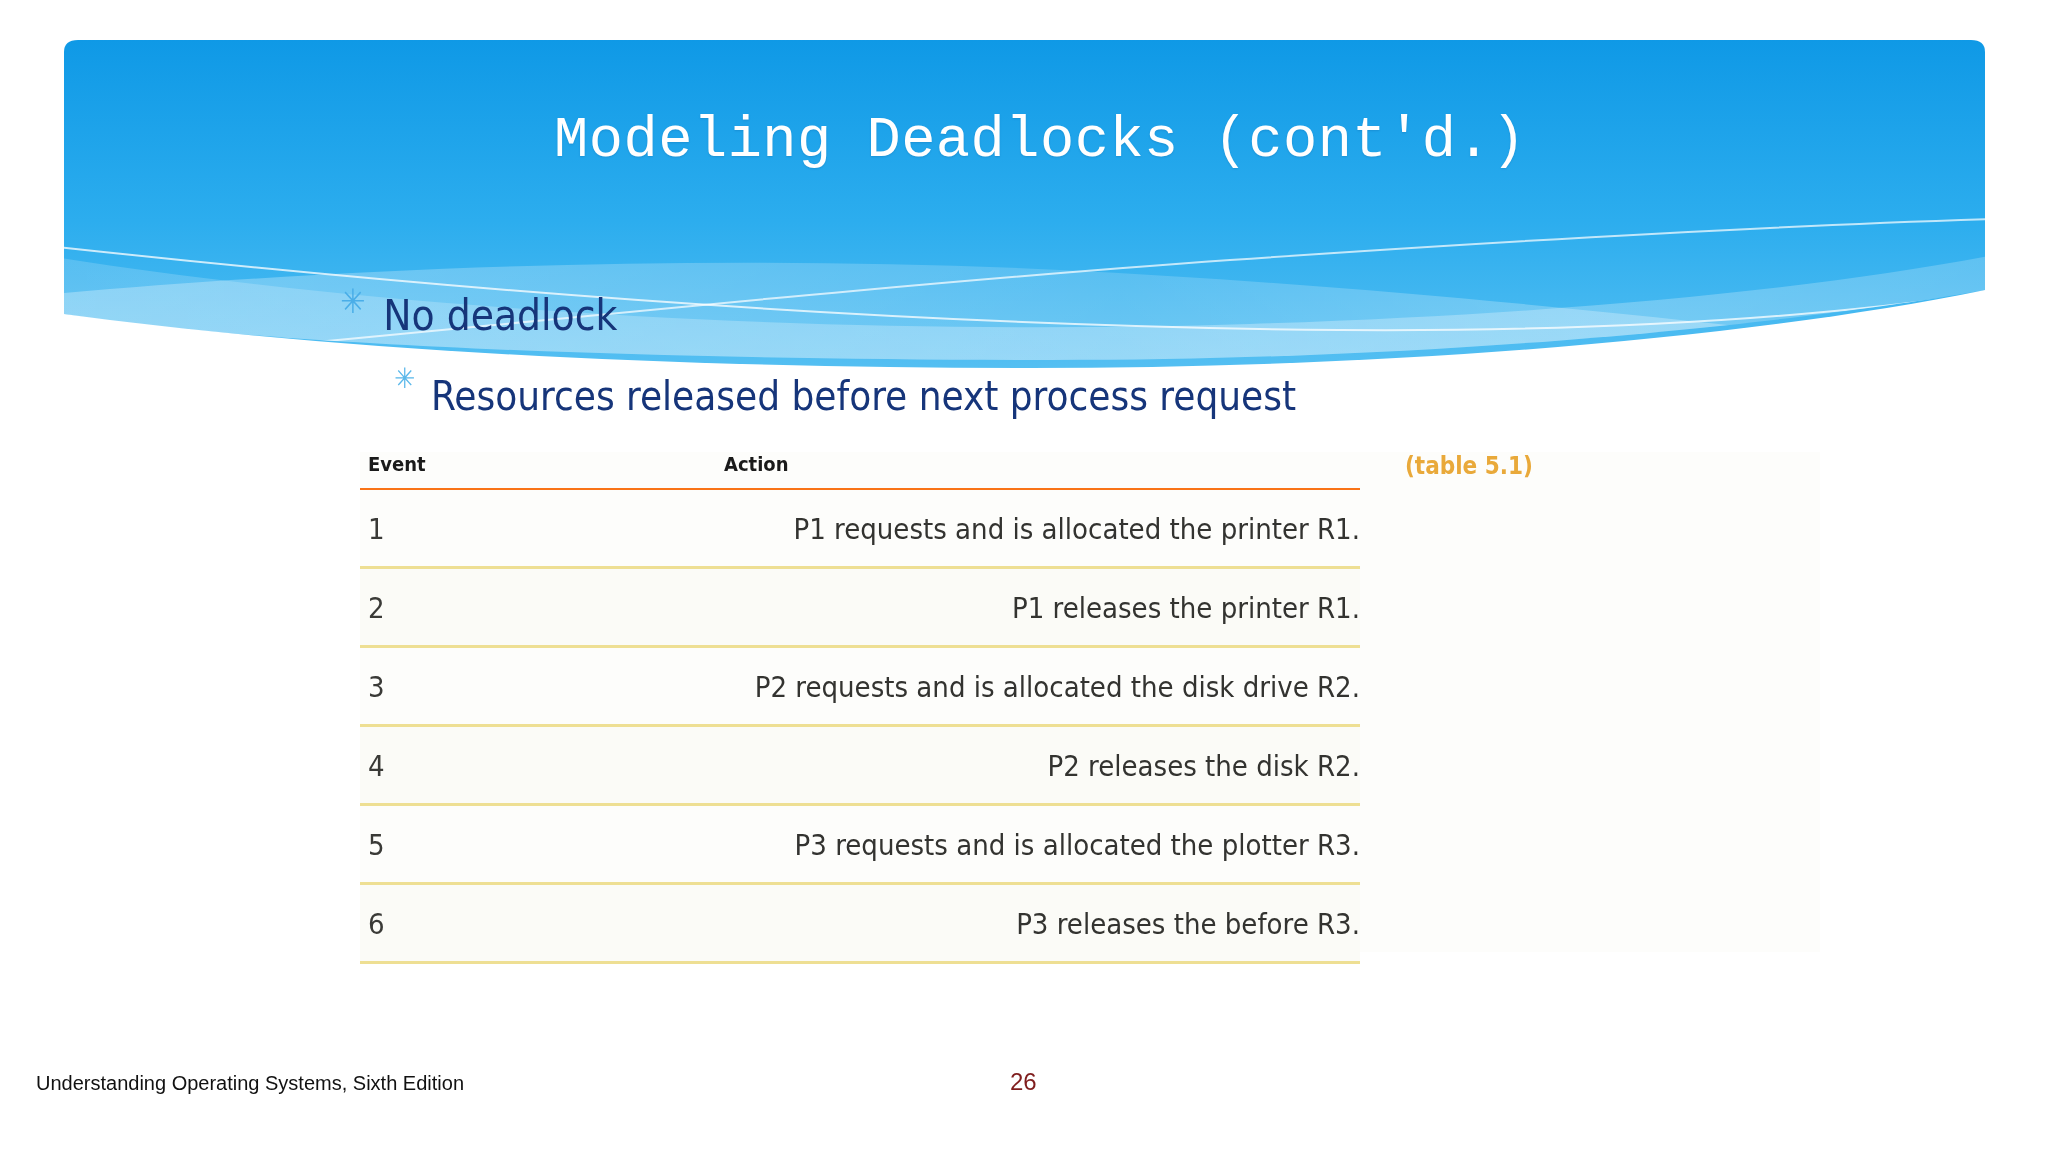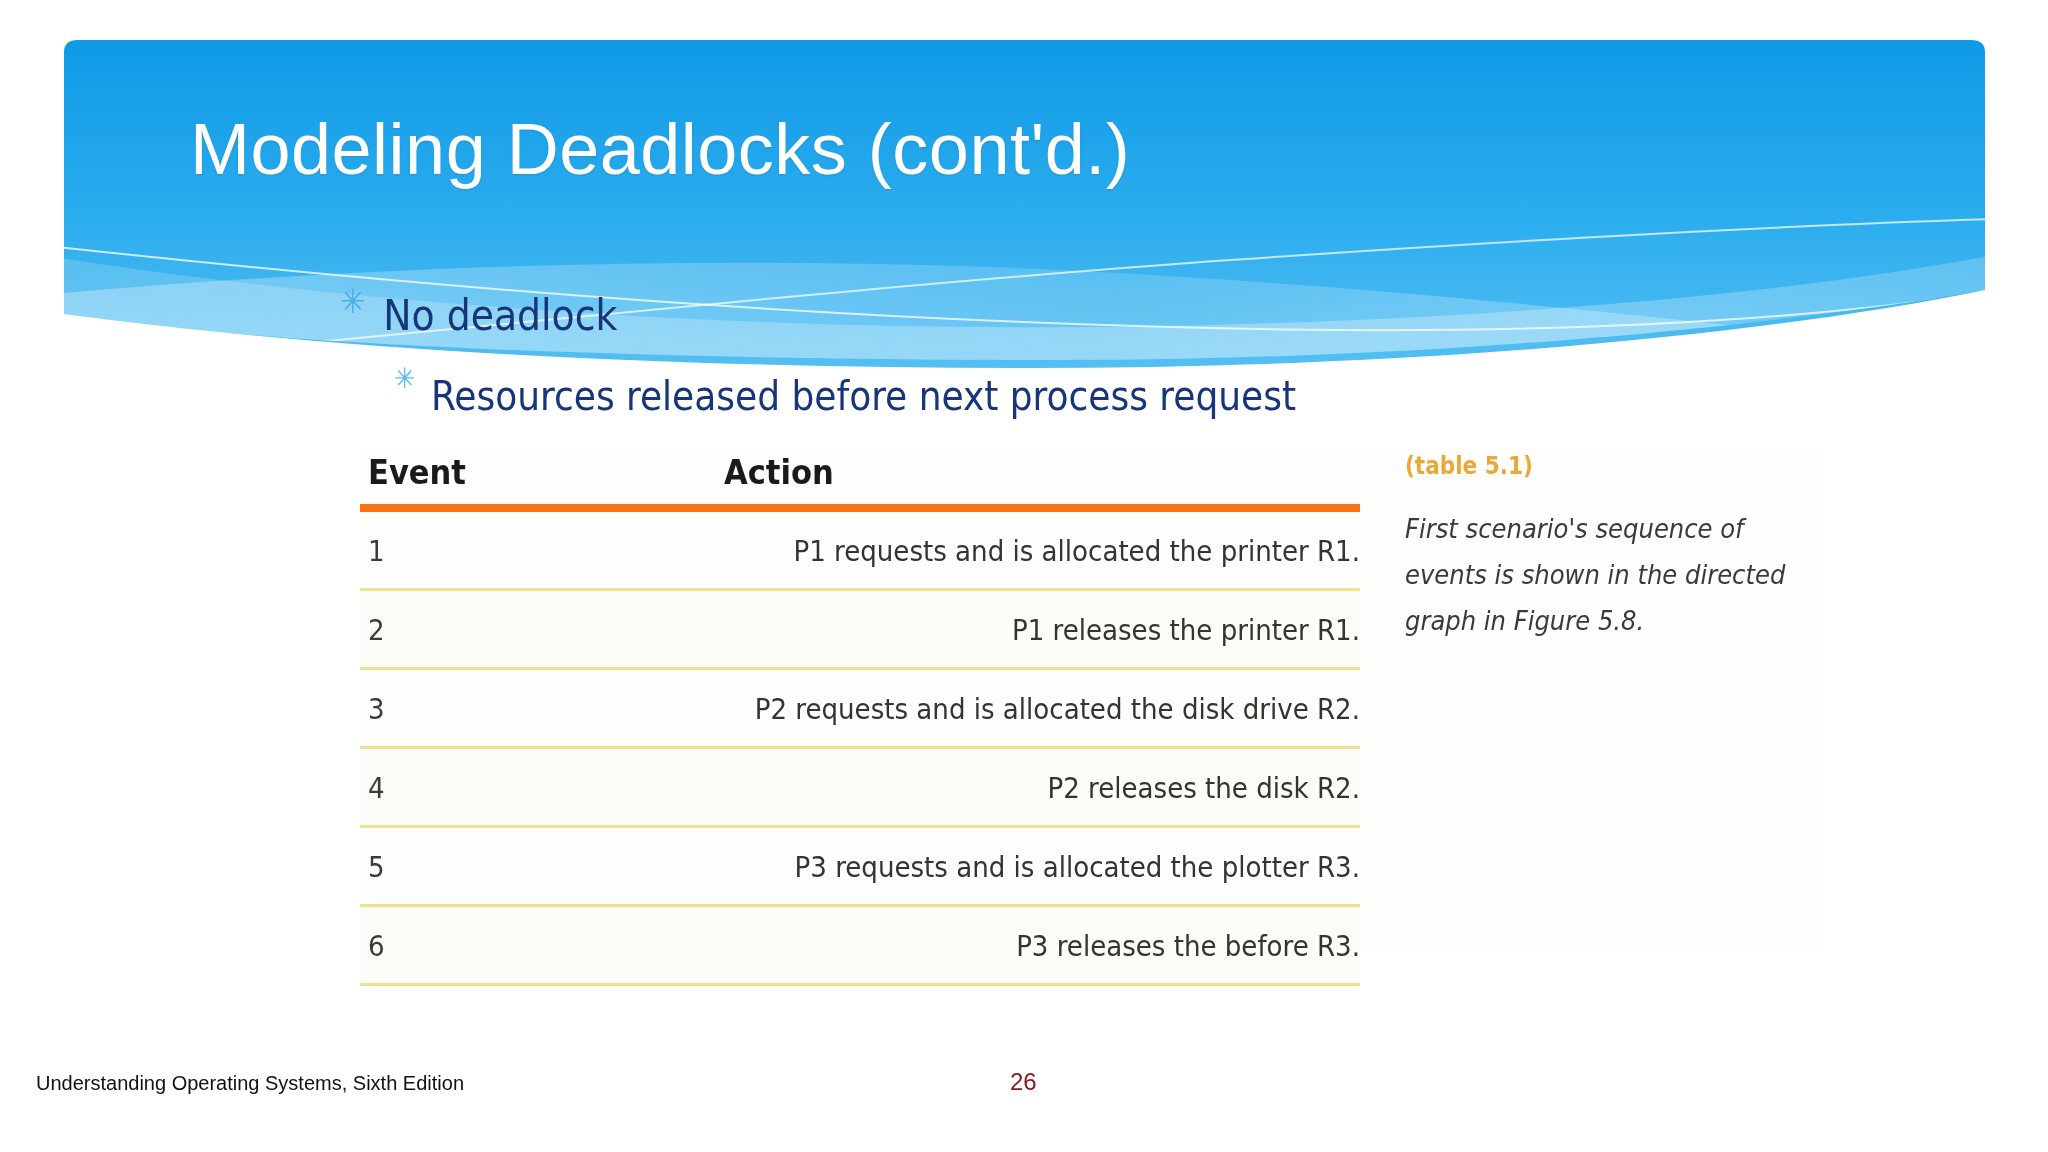--- a/index.html
+++ b/index.html
@@ -34,23 +34,24 @@
     overflow: hidden;
   }
   #banner svg { display: block; }
 
   
   #title {
     position: absolute;
     left: 190px;
     top: 113px;
     width: 1700px;
+    text-align: center;
     color: #ffffff;
-    font-family: Liberation Sans, sans-serif;
-    font-size: 72px;
+    font-family: Liberation Mono, monospace;
+    font-size: 57px;
     font-weight: 300;
     letter-spacing: 0.5px;
     line-height: 1.0;
     white-space: nowrap;
     text-shadow: 0 1px 2px rgba(0,60,120,0.18);
   }
 
   
   #bullets {
     position: absolute;
@@ -109,25 +110,25 @@
   }
 
   table.evt {
     border-collapse: collapse;
     width: 1000px;
     font-family: "DejaVu Sans Condensed", "Liberation Sans Narrow", "Liberation Sans", sans-serif;
     color: #2b2b2b;
   }
   table.evt th {
     text-align: left;
-    font-size: 34px;
+    font-size: 20px;
     font-weight: bold;
     color: #1a1a1a;
     padding: 0 0 12px 0;
-    border-bottom: 8px solid #f97316;
+    border-bottom: 2px solid #f97316;
   }
   table.evt th.c-ev { width: 350px; padding-left: 8px; }
   table.evt th.c-ac { padding-left: 6px; margin-left: 44px; }
 
   table.evt td {
     font-size: 29px;
     padding: 22px 0 20px 0;
     border-bottom: 3px solid #eedf93;
     vertical-align: baseline;
     color: #333330;
@@ -274,21 +275,20 @@
           <tr>
             <td class="c-ev">6</td>
             <td class="c-ac">P3 releases the before R3.</td>
           </tr>
         </tbody>
       </table>
     </div>
 
     <div id="caption">
       <div id="cap-title">(table 5.1)</div>
-      <div id="cap-body">First scenario's sequence of events is shown in the directed graph in Figure 5.8.</div>
     </div>
 
   </div>
 
   <div id="footer-source">Understanding Operating Systems, Sixth Edition</div>
   <div id="footer-page">26</div>
 
 </div>
 
 </body></html>

